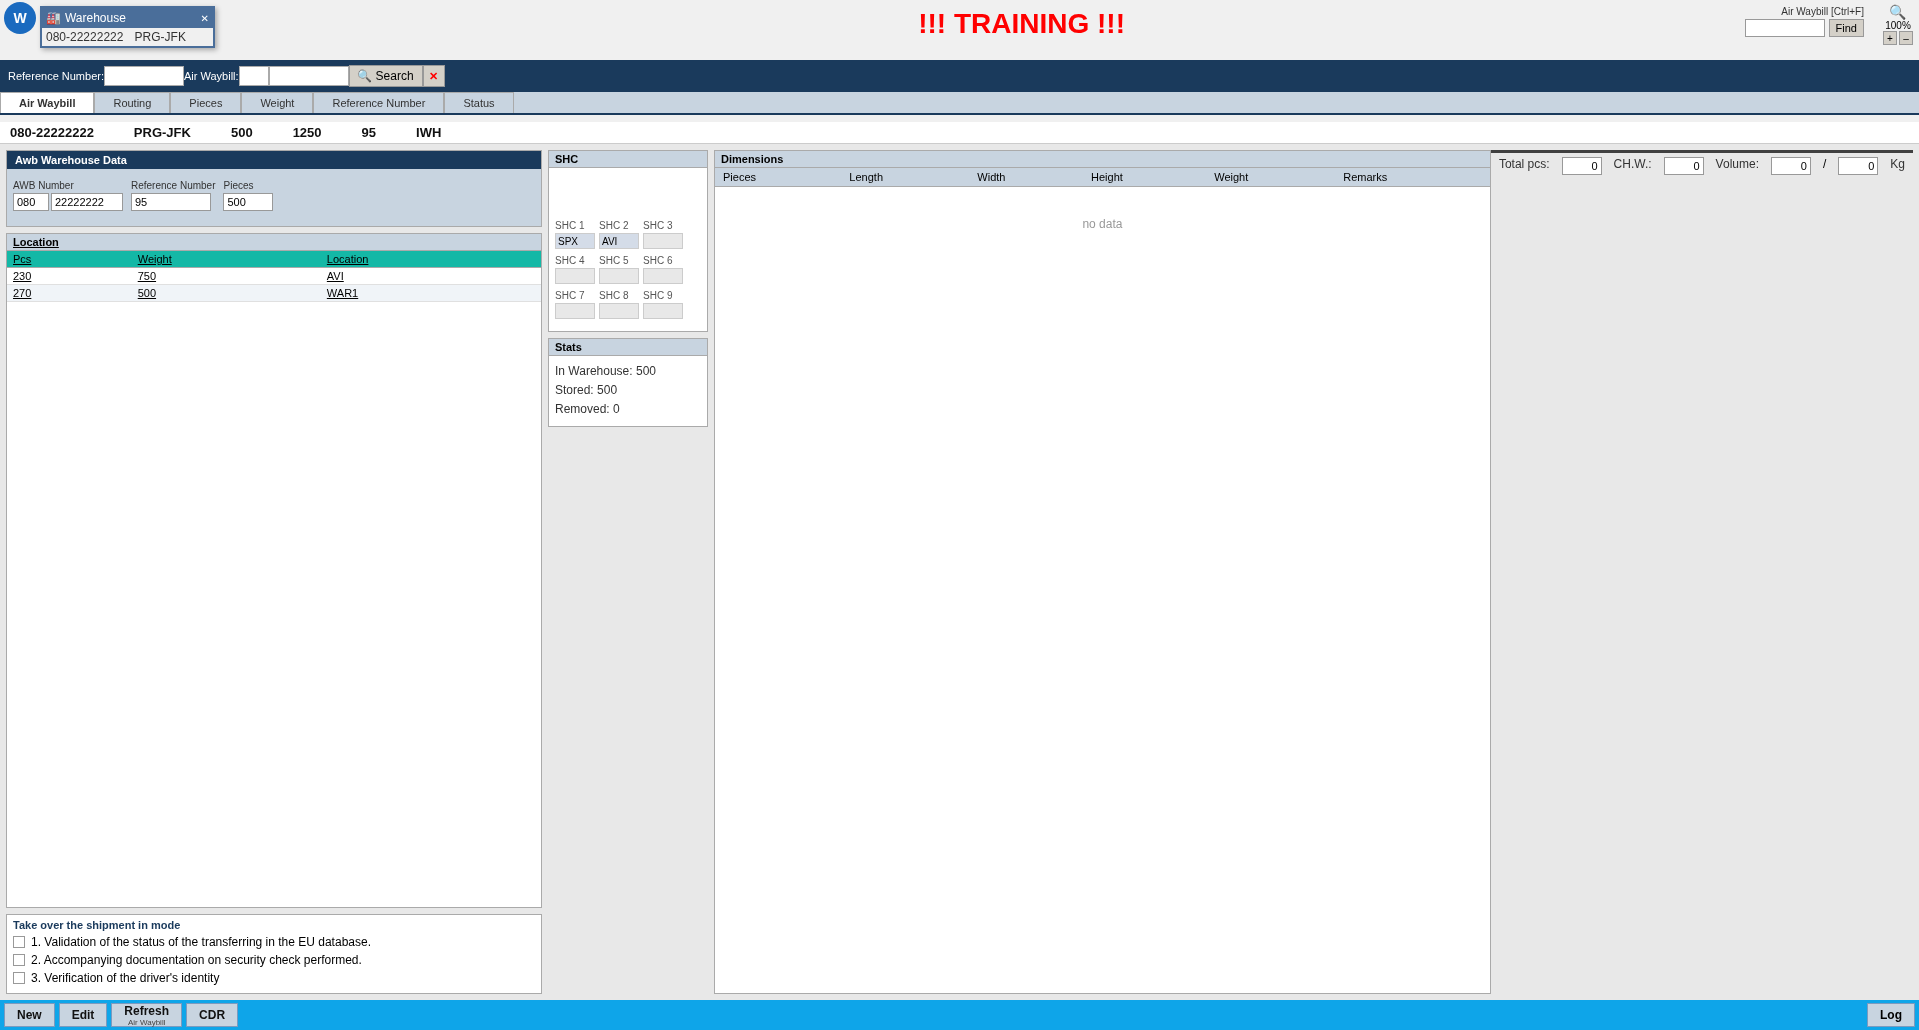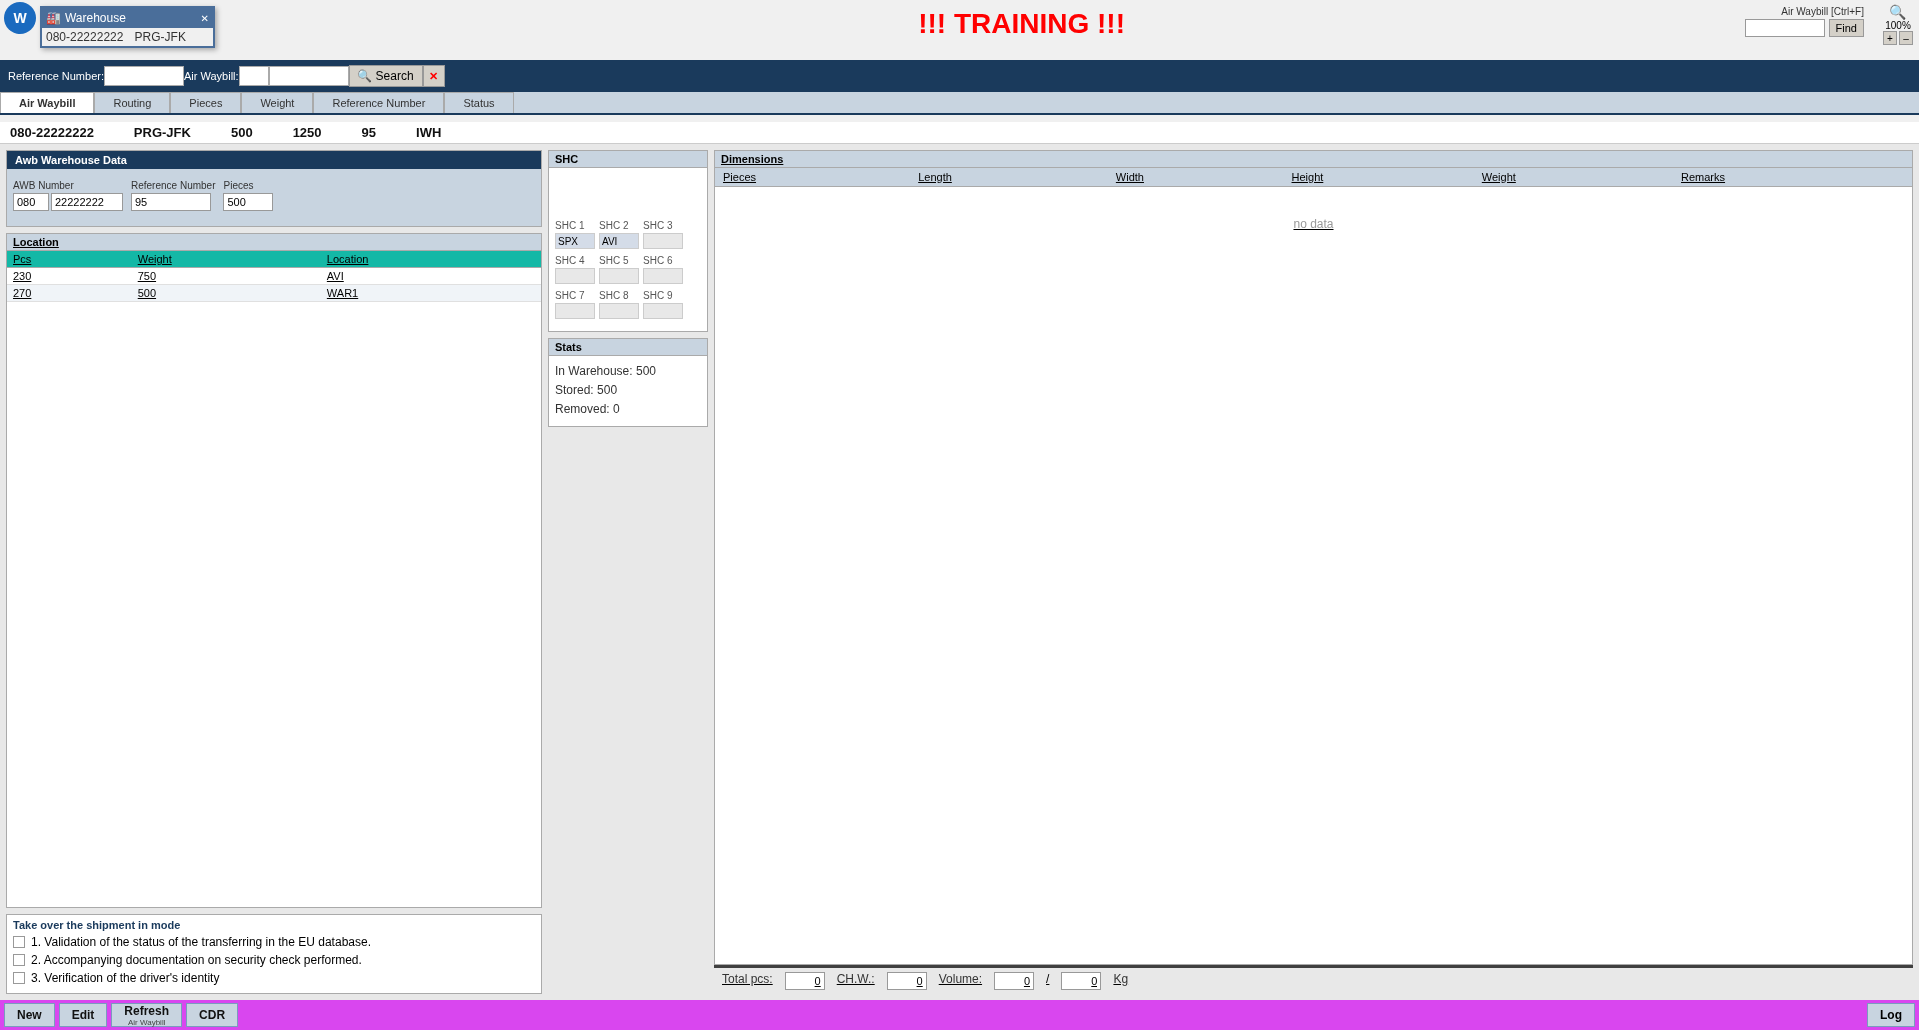--- a/index.html
+++ b/index.html
@@ -265,22 +265,21 @@
       font-size: 11px;
       font-weight: bold;
       border-bottom: 1px solid #aaa;
     }
     .stats-body { padding: 6px; font-size: 11px; color: #333; line-height: 1.6; }
 
     
     .right-panel {
       flex: 1;
       display: flex;
-      flex-direction: column;
-      text-decoration: underline;
+      flex-direction: row;
     }
     .dimensions-box {
       background: white;
       border: 1px solid #aaa;
       flex: 1;
     }
     .dimensions-header {
       background: #c8d4e0;
       padding: 2px 6px;
       font-size: 11px;
@@ -314,21 +313,21 @@
     .dim-footer-label { color: #333; }
     .dim-footer-input { width: 40px; height: 18px; border: 1px solid #999; background: white; padding: 1px 3px; font-size: 11px; text-align: right; }
 
     
     .bottom-toolbar {
       position: absolute;
       bottom: 0;
       left: 0;
       right: 0;
       height: 30px;
-      background: #d946ef;
+      background: #0ea5e9;
       display: flex;
       align-items: center;
       padding: 0 4px;
       gap: 4px;
     }
     .bottom-btn {
       height: 24px;
       padding: 0 12px;
       background: #c8d4e0;
       border: 1px solid #7a9abf;

